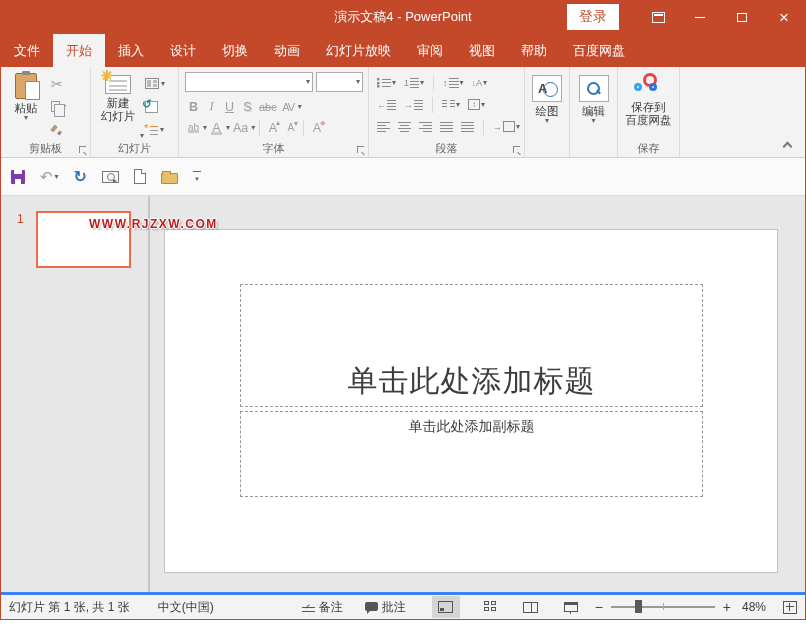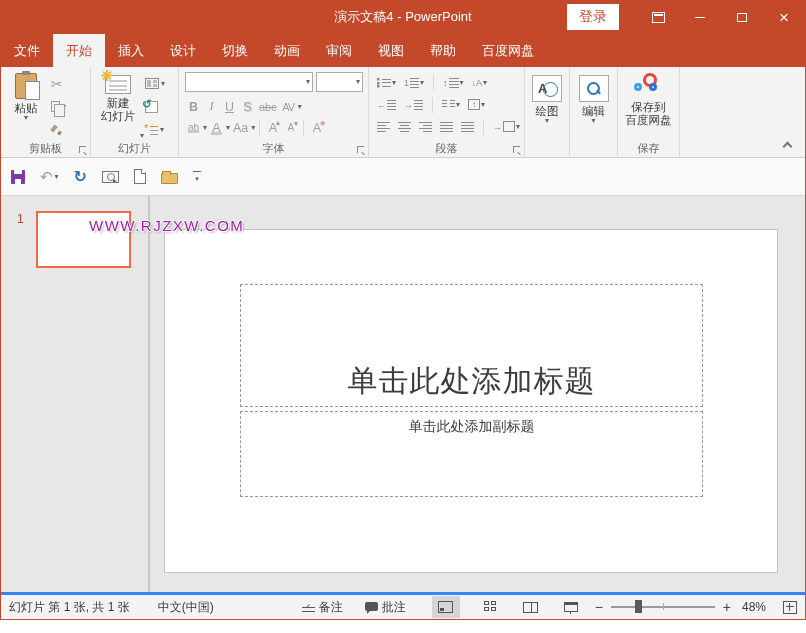--- a/index.html
+++ b/index.html
@@ -147,21 +147,21 @@
 .ph { position:absolute; left:75px; width:463px; border:1px dashed #999; background:transparent; }
 .ph-title { top:54px; height:123px; display:flex; align-items:flex-end; justify-content:center; padding-bottom:4px; cursor:text; }
 .ph-title .ph-text { font-size:30px; font-weight:200; color:#3d3d3d; letter-spacing:1px; }
 .ph-sub { top:181px; height:86px; display:flex; align-items:flex-start; justify-content:center; padding-top:6px; cursor:text; }
 .ph-sub .ph-text { font-size:14px; color:#3d3d3d; }
 
 
 .watermark { position:absolute; left:84px; top:219px; z-index:40; pointer-events:none; }
 .wm1 { font-size:33px; font-weight:900; color:#1B7ED6; letter-spacing:1px; white-space:nowrap;
   text-shadow:-2px 0 #fff,2px 0 #fff,0 -2px #fff,0 2px #fff,-1px -1px #fff,1px 1px #fff,-1px 1px #fff,1px -1px #fff,3px 3px 3px rgba(0,0,0,.25); }
-.wm2 { font-size:15px; font-weight:400; color:#a21caf; letter-spacing:1.5px; margin-top:-2px; padding-left:4px; white-space:nowrap;
+.wm2 { font-size:12px; font-weight:700; color:#b91c1c; letter-spacing:1.5px; margin-top:-2px; padding-left:4px; white-space:nowrap;
   text-shadow:-1px 0 #fff,1px 0 #fff,0 -1px #fff,0 1px #fff,2px 2px 2px rgba(0,0,0,.25); }
 
 
 .statusbar { position:absolute; left:0; right:0; bottom:0; height:27px; background:#F3F3F3; border-top:3px solid #3b82f6; display:flex; align-items:center; font-size:12px; color:#3b3b3b; padding:0 8px; }
 .sb-item { display:flex; align-items:center; gap:4px; cursor:pointer; white-space:nowrap; }
 .sb-info { margin-right:28px; }
 .sb-right { margin-left:auto; display:flex; align-items:center; }
 .notes-icon { width:13px; height:10px; position:relative; background-repeat:no-repeat;
   background-image:linear-gradient(#555 0 0),linear-gradient(#555 0 0);
   background-size:13px 1.4px,13px 1.4px; background-position:0 5px,0 9px; }
@@ -209,20 +209,21 @@
     </div>
   </div>
 
   <div class="tabrow">
     <div class="tab">文件</div>
     <div class="tab selected">开始</div>
     <div class="tab">插入</div>
     <div class="tab">设计</div>
     <div class="tab">切换</div>
     <div class="tab">动画</div>
+    <div class="tab">幻灯片放映</div>
     <div class="tab">审阅</div>
     <div class="tab">视图</div>
     <div class="tab">帮助</div>
     <div class="tab">百度网盘</div>
 
   </div>
 
   <div class="ribbon">
 
     <div class="rgroup" style="width:90px;">

